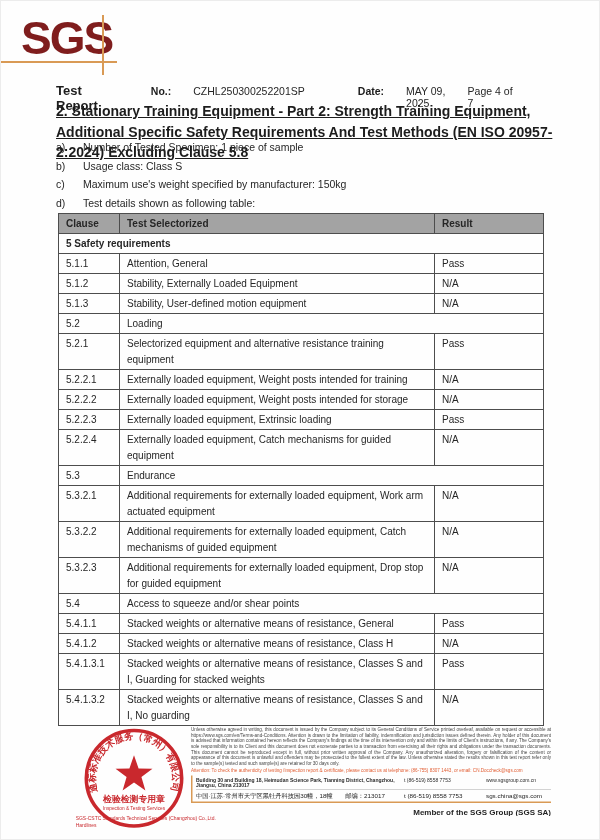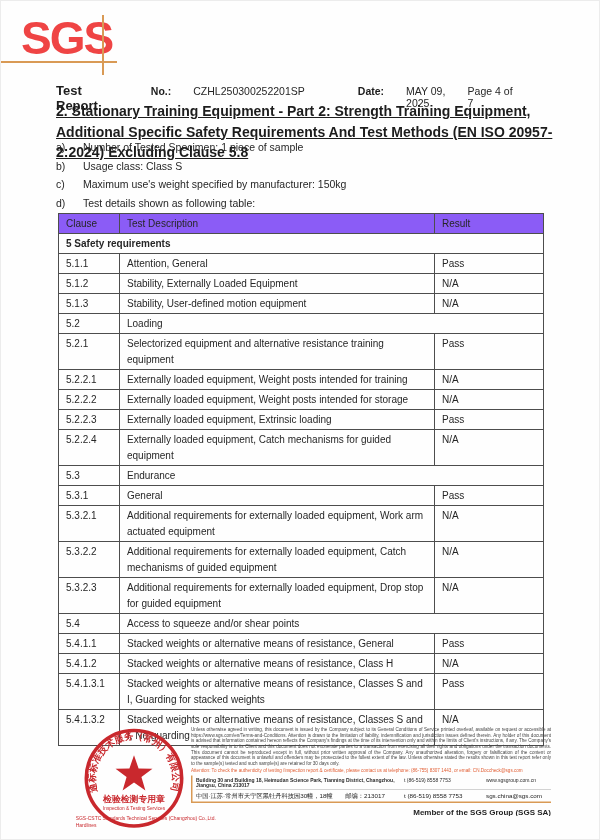--- a/index.html
+++ b/index.html
@@ -12,21 +12,21 @@
     color: #262626;
     overflow: hidden;
     border: 1px solid #ececec;
   }
 
   
   .logo-block { position: absolute; top: 10px; left: 20px; width: 140px; height: 70px; }
   .logo-text {
     position: absolute; top: 4px; left: 0;
     font-size: 46px; font-weight: bold; letter-spacing: -2px;
-    color: #ef4444; line-height: 1;
+    color: #7f1d1d; line-height: 1;
   }
   .cross-v { position: absolute; left: 81px; top: 4px; width: 2px; height: 60px; background: #d99a55; }
   .cross-h { position: absolute; left: -20px; top: 50px; width: 116px; height: 2px; background: #d99a55; }
 
   
   .title-row {
     position: absolute; top: 82px; left: 55px; right: 55px;
     display: flex; align-items: baseline;
     font-size: 10.5px;
   }
@@ -58,21 +58,21 @@
   .results-table col.c3 { width: 109px; }
   .results-table th, .results-table td {
     border: 1px solid #4d4d4d;
     padding: 1.5px 7px;
     line-height: 16px;
     text-align: left; vertical-align: top;
     font-weight: normal;
     color: #262626;
     overflow: hidden;
   }
-  .results-table thead th { background: #8b5cf6; }
+  .results-table thead th { background: #a3a3a3; font-weight: bold; }
   .results-table td.section-cell { font-weight: bold; }
 
   
   .footer { position: absolute; top: 726px; left: 80px; width: 470px; display: flex; gap: 4px; }
   .stamp-box { position: relative; width: 106px; height: 106px; flex: 0 0 106px; }
   .stamp-box svg { overflow: visible; }
 
   .footer-right { position: relative; width: 360px; height: 106px; }
   .footer-scaled { width: 720px; transform: scale(0.5); transform-origin: 0 0; }
   .disclaimer {
@@ -136,21 +136,21 @@
 
   <table class="results-table">
     <colgroup>
         <col class="c1">
         <col class="c2">
         <col class="c3">
       </colgroup>
     <thead>
       <tr>
         <th>Clause</th>
-        <th>Test Description</th>
+        <th>Test Selectorized</th>
         <th>Result</th>
       </tr>
     </thead>
     <tbody>
         <tr>
           <td class="section-cell" colspan="3">5 Safety requirements</td>
         </tr>
         <tr>
           <td class="clause-cell">5.1.1</td>
           <td class="desc-cell">Attention, General</td>
@@ -191,25 +191,20 @@
           <td class="result-cell">Pass</td>
         </tr>
         <tr>
           <td class="clause-cell">5.2.2.4</td>
           <td class="desc-cell">Externally loaded equipment, Catch mechanisms for guided equipment</td>
           <td class="result-cell">N/A</td>
         </tr>
         <tr>
           <td class="clause-cell">5.3</td>
           <td class="desc-cell" colspan="2">Endurance</td>
-        </tr>
-        <tr>
-          <td class="clause-cell">5.3.1</td>
-          <td class="desc-cell">General</td>
-          <td class="result-cell">Pass</td>
         </tr>
         <tr>
           <td class="clause-cell">5.3.2.1</td>
           <td class="desc-cell">Additional requirements for externally loaded equipment, Work arm actuated equipment</td>
           <td class="result-cell">N/A</td>
         </tr>
         <tr>
           <td class="clause-cell">5.3.2.2</td>
           <td class="desc-cell">Additional requirements for externally loaded equipment, Catch mechanisms of guided equipment</td>
           <td class="result-cell">N/A</td>

